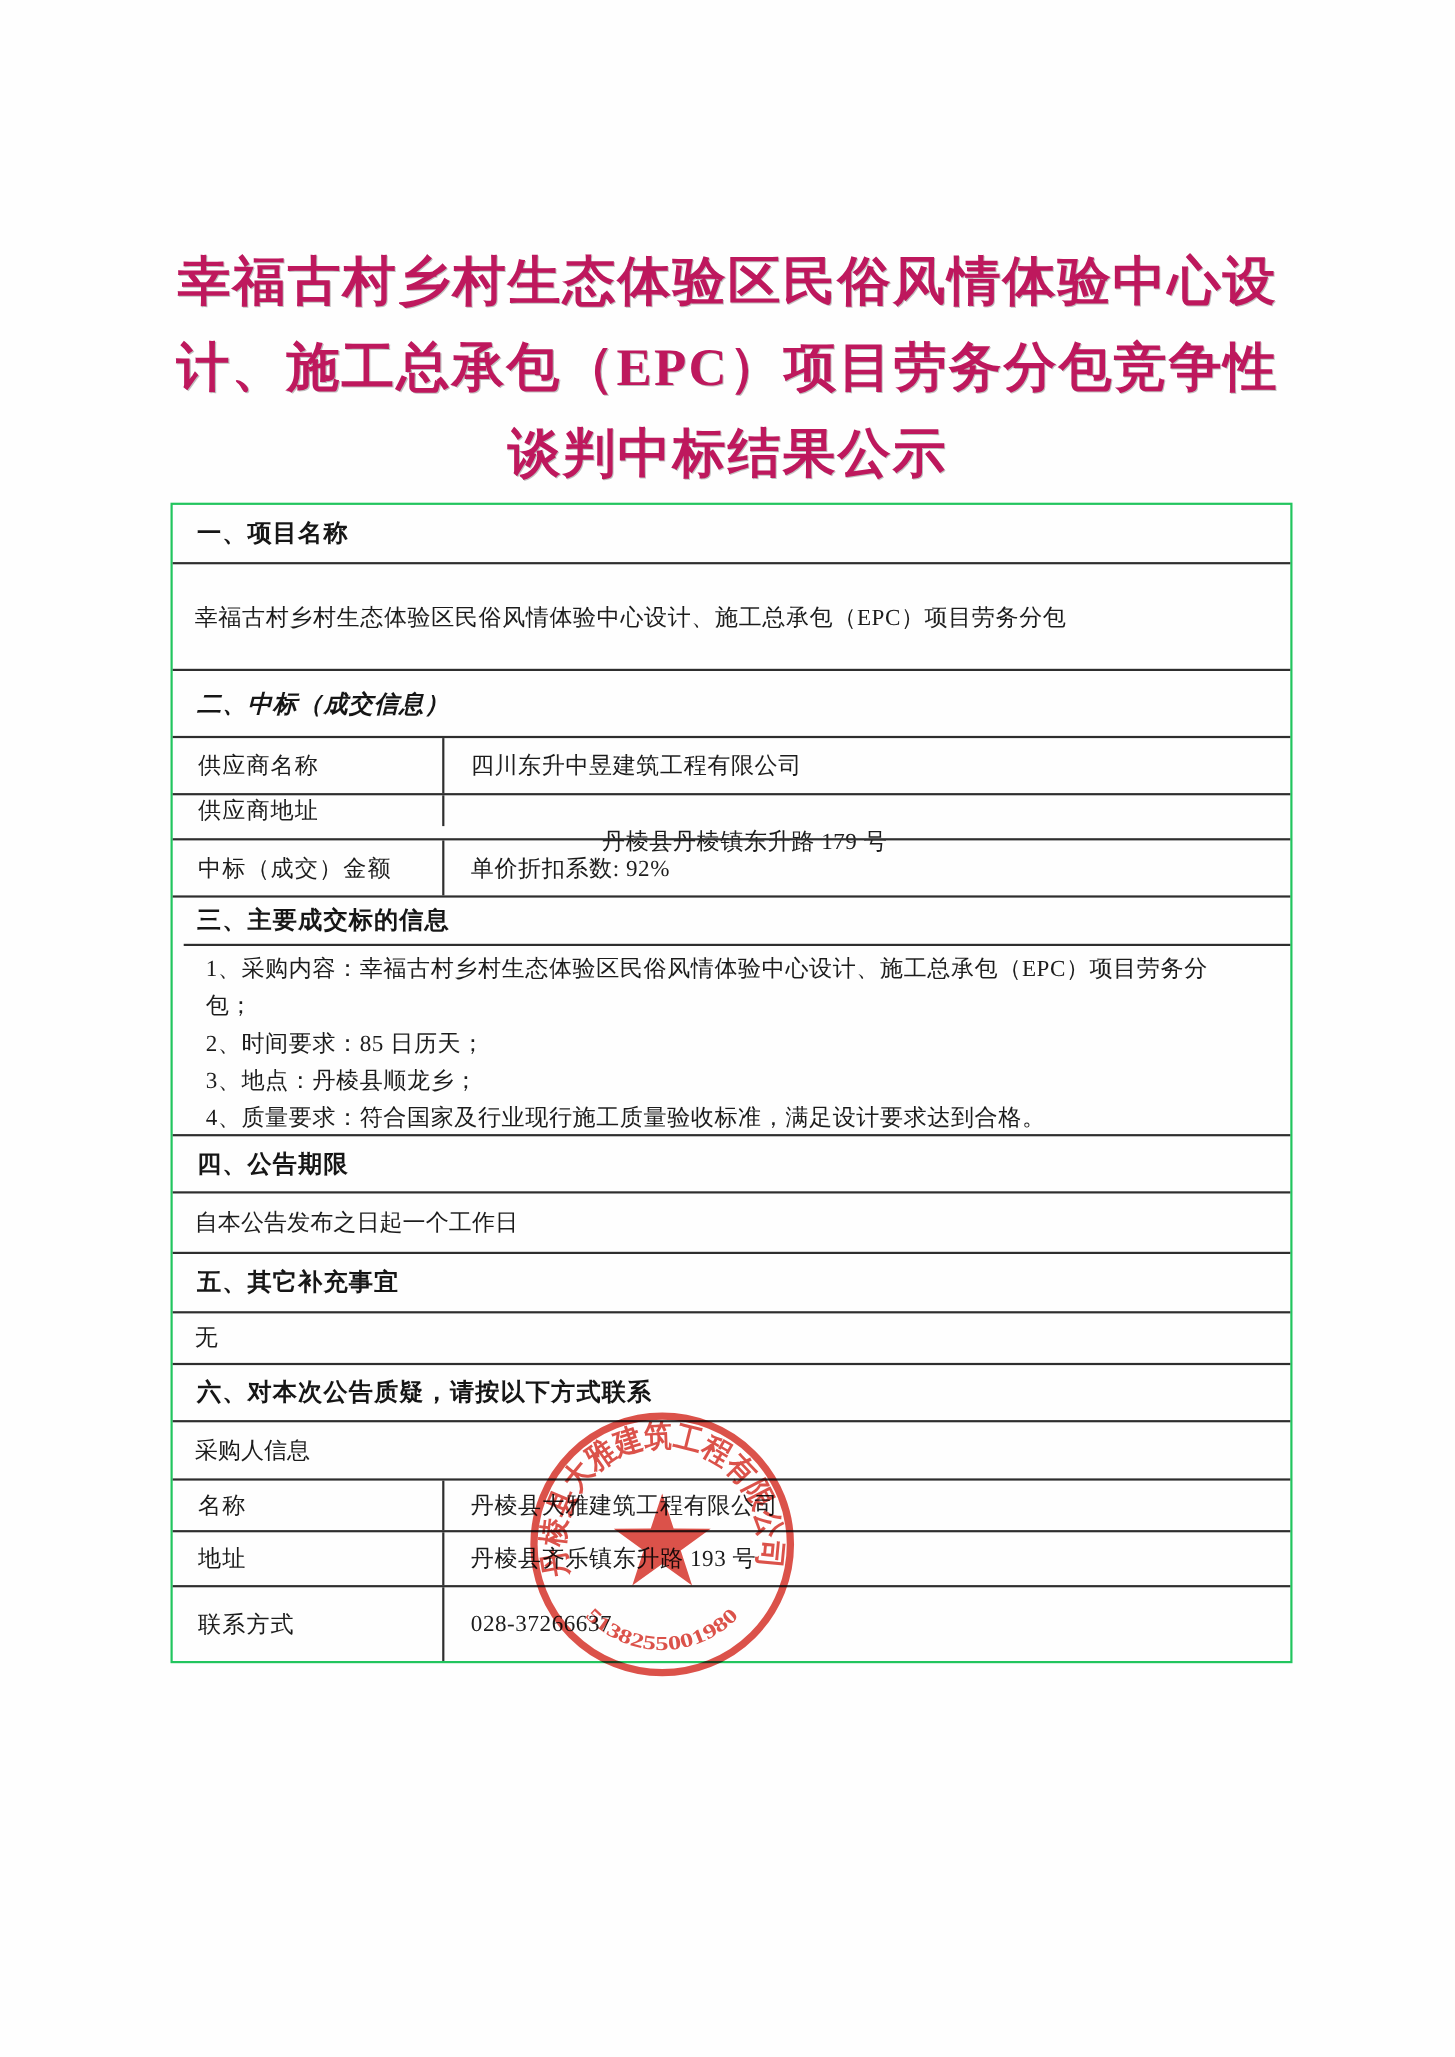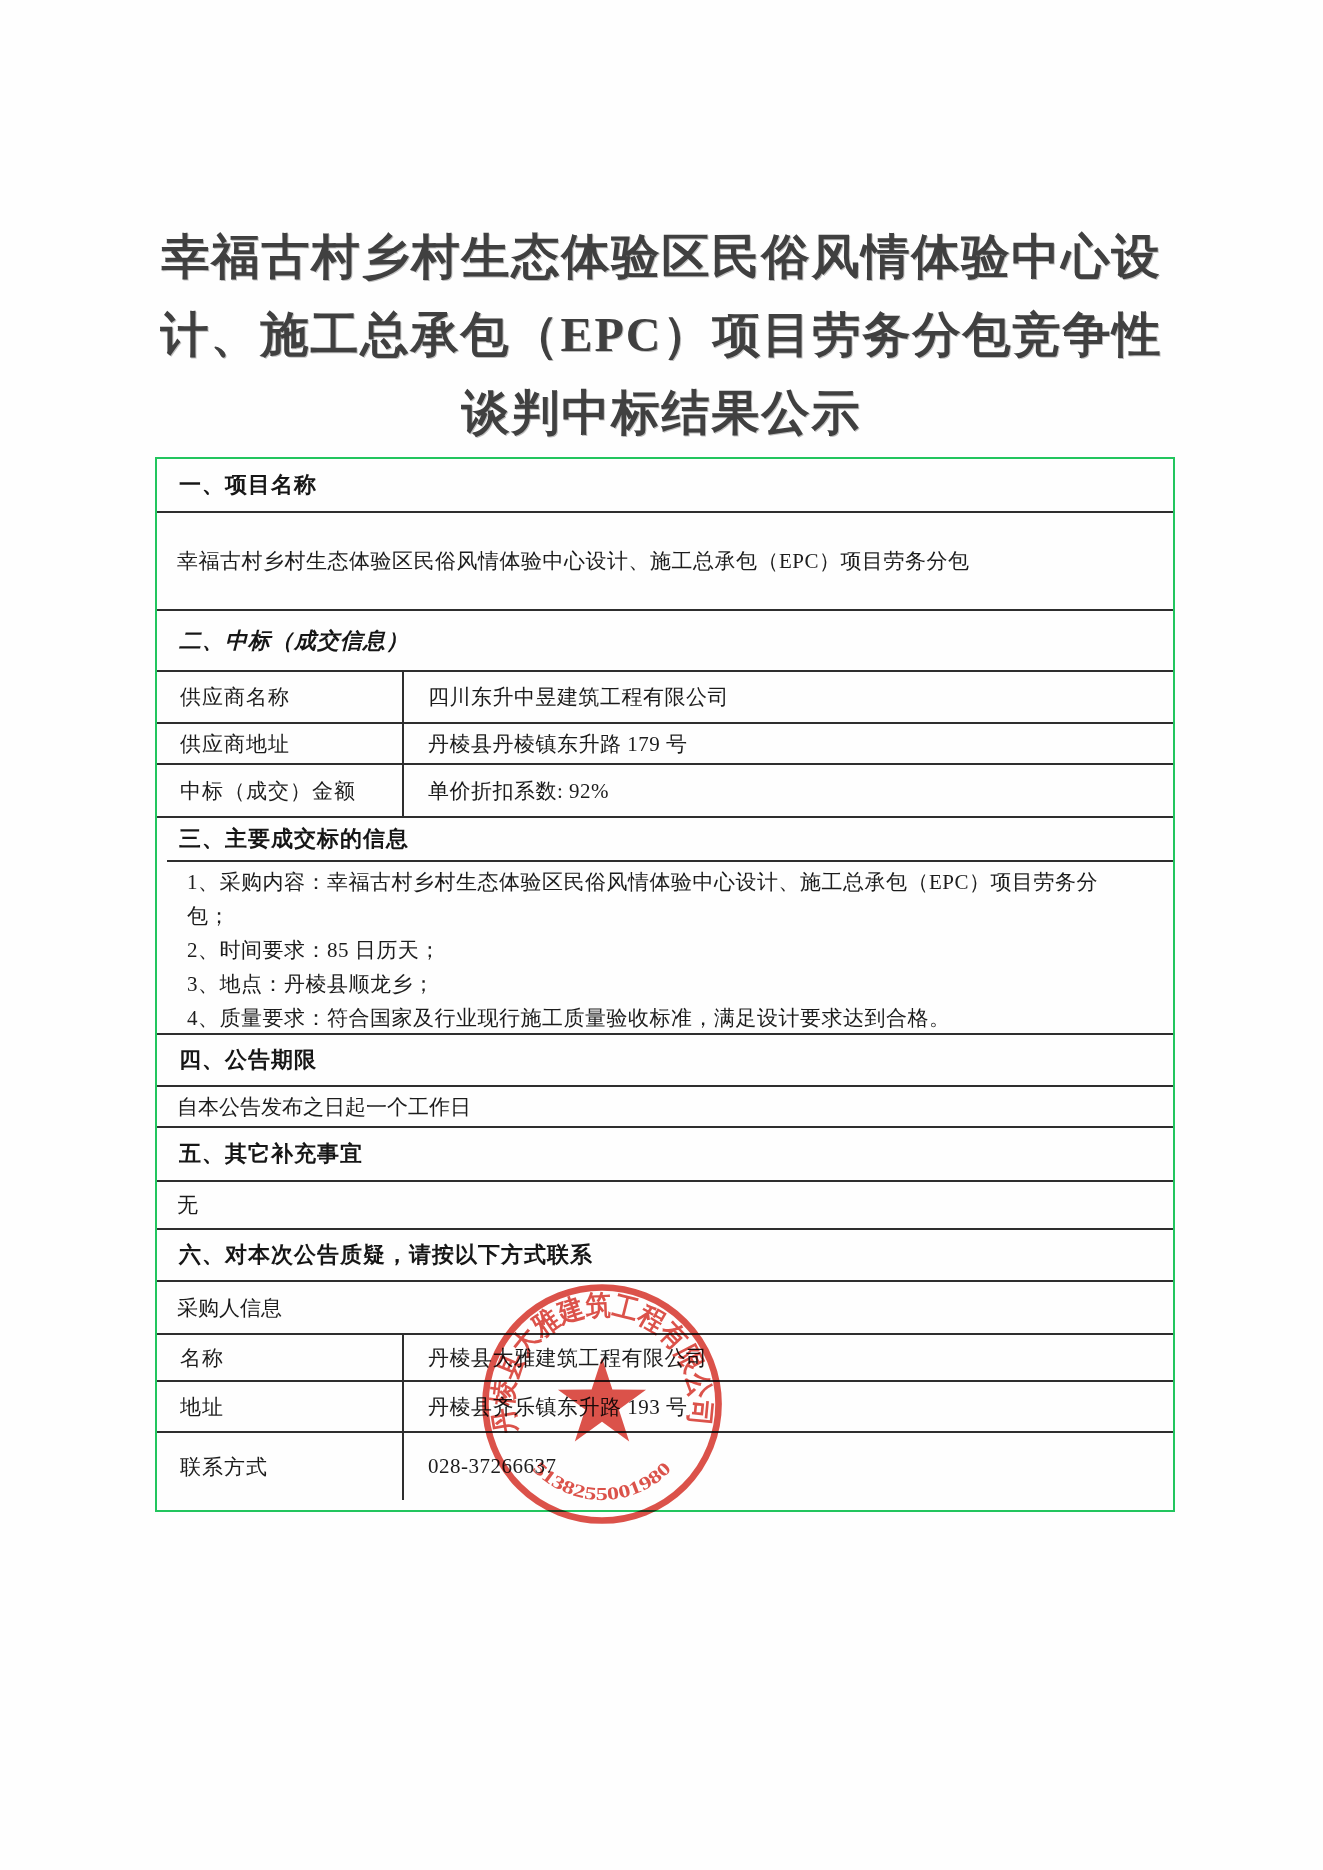--- a/index.html
+++ b/index.html
@@ -12,21 +12,21 @@
     overflow:hidden;
   }
   .doc-title{
     position:absolute;
     left:140px;top:218px;width:1043px;
     text-align:center;
     font-size:48px;
     font-weight:bold;
     line-height:78px;
     letter-spacing:2px;
-    color:#404040;
+    color:#be185d;
     font-family:"Liberation Serif","DejaVu Serif",serif;
     text-shadow:1px 1px 0 rgba(0,0,0,0.25);
   }
   .tbl{
     position:absolute;
     left:155px;top:457px;width:1020px;height:1055px;
     border:2px solid #22c55e;
     box-sizing:border-box;
     background:transparent;
     display:flex;flex-direction:column;
@@ -74,26 +74,26 @@
     font-size:21px;
     line-height:34px;
     letter-spacing:0.5px;
     width:100%;
   }
   
   .h-sec1{height:52px;}
   .h-name{height:98px;}
   .h-sec2{height:61px;font-style:italic;}
   .h-sup1{height:52px;text-align:center;}
-  .h-sup2{height:41px;}
+  .h-sup2{height:41px;flex-direction:column;}
   .h-sup3{height:53px;}
   .h-sec3{height:44px;}
   .h-deal{height:173px;align-items:center;padding-top:4px;margin-left:10px;}
   .h-sec4{height:52px;}
-  .h-per{height:41px;text-align:right;}
+  .h-per{height:55px;text-align:right;}
   .h-sec5{height:54px;}
   .h-none{height:48px;}
   .h-sec6{height:52px;}
   .h-buyer{height:53px;}
   .h-n{height:47px;}
   .h-a{height:51px;}
   .h-c{height:69px;}
   
   .seal{
     position:absolute;

